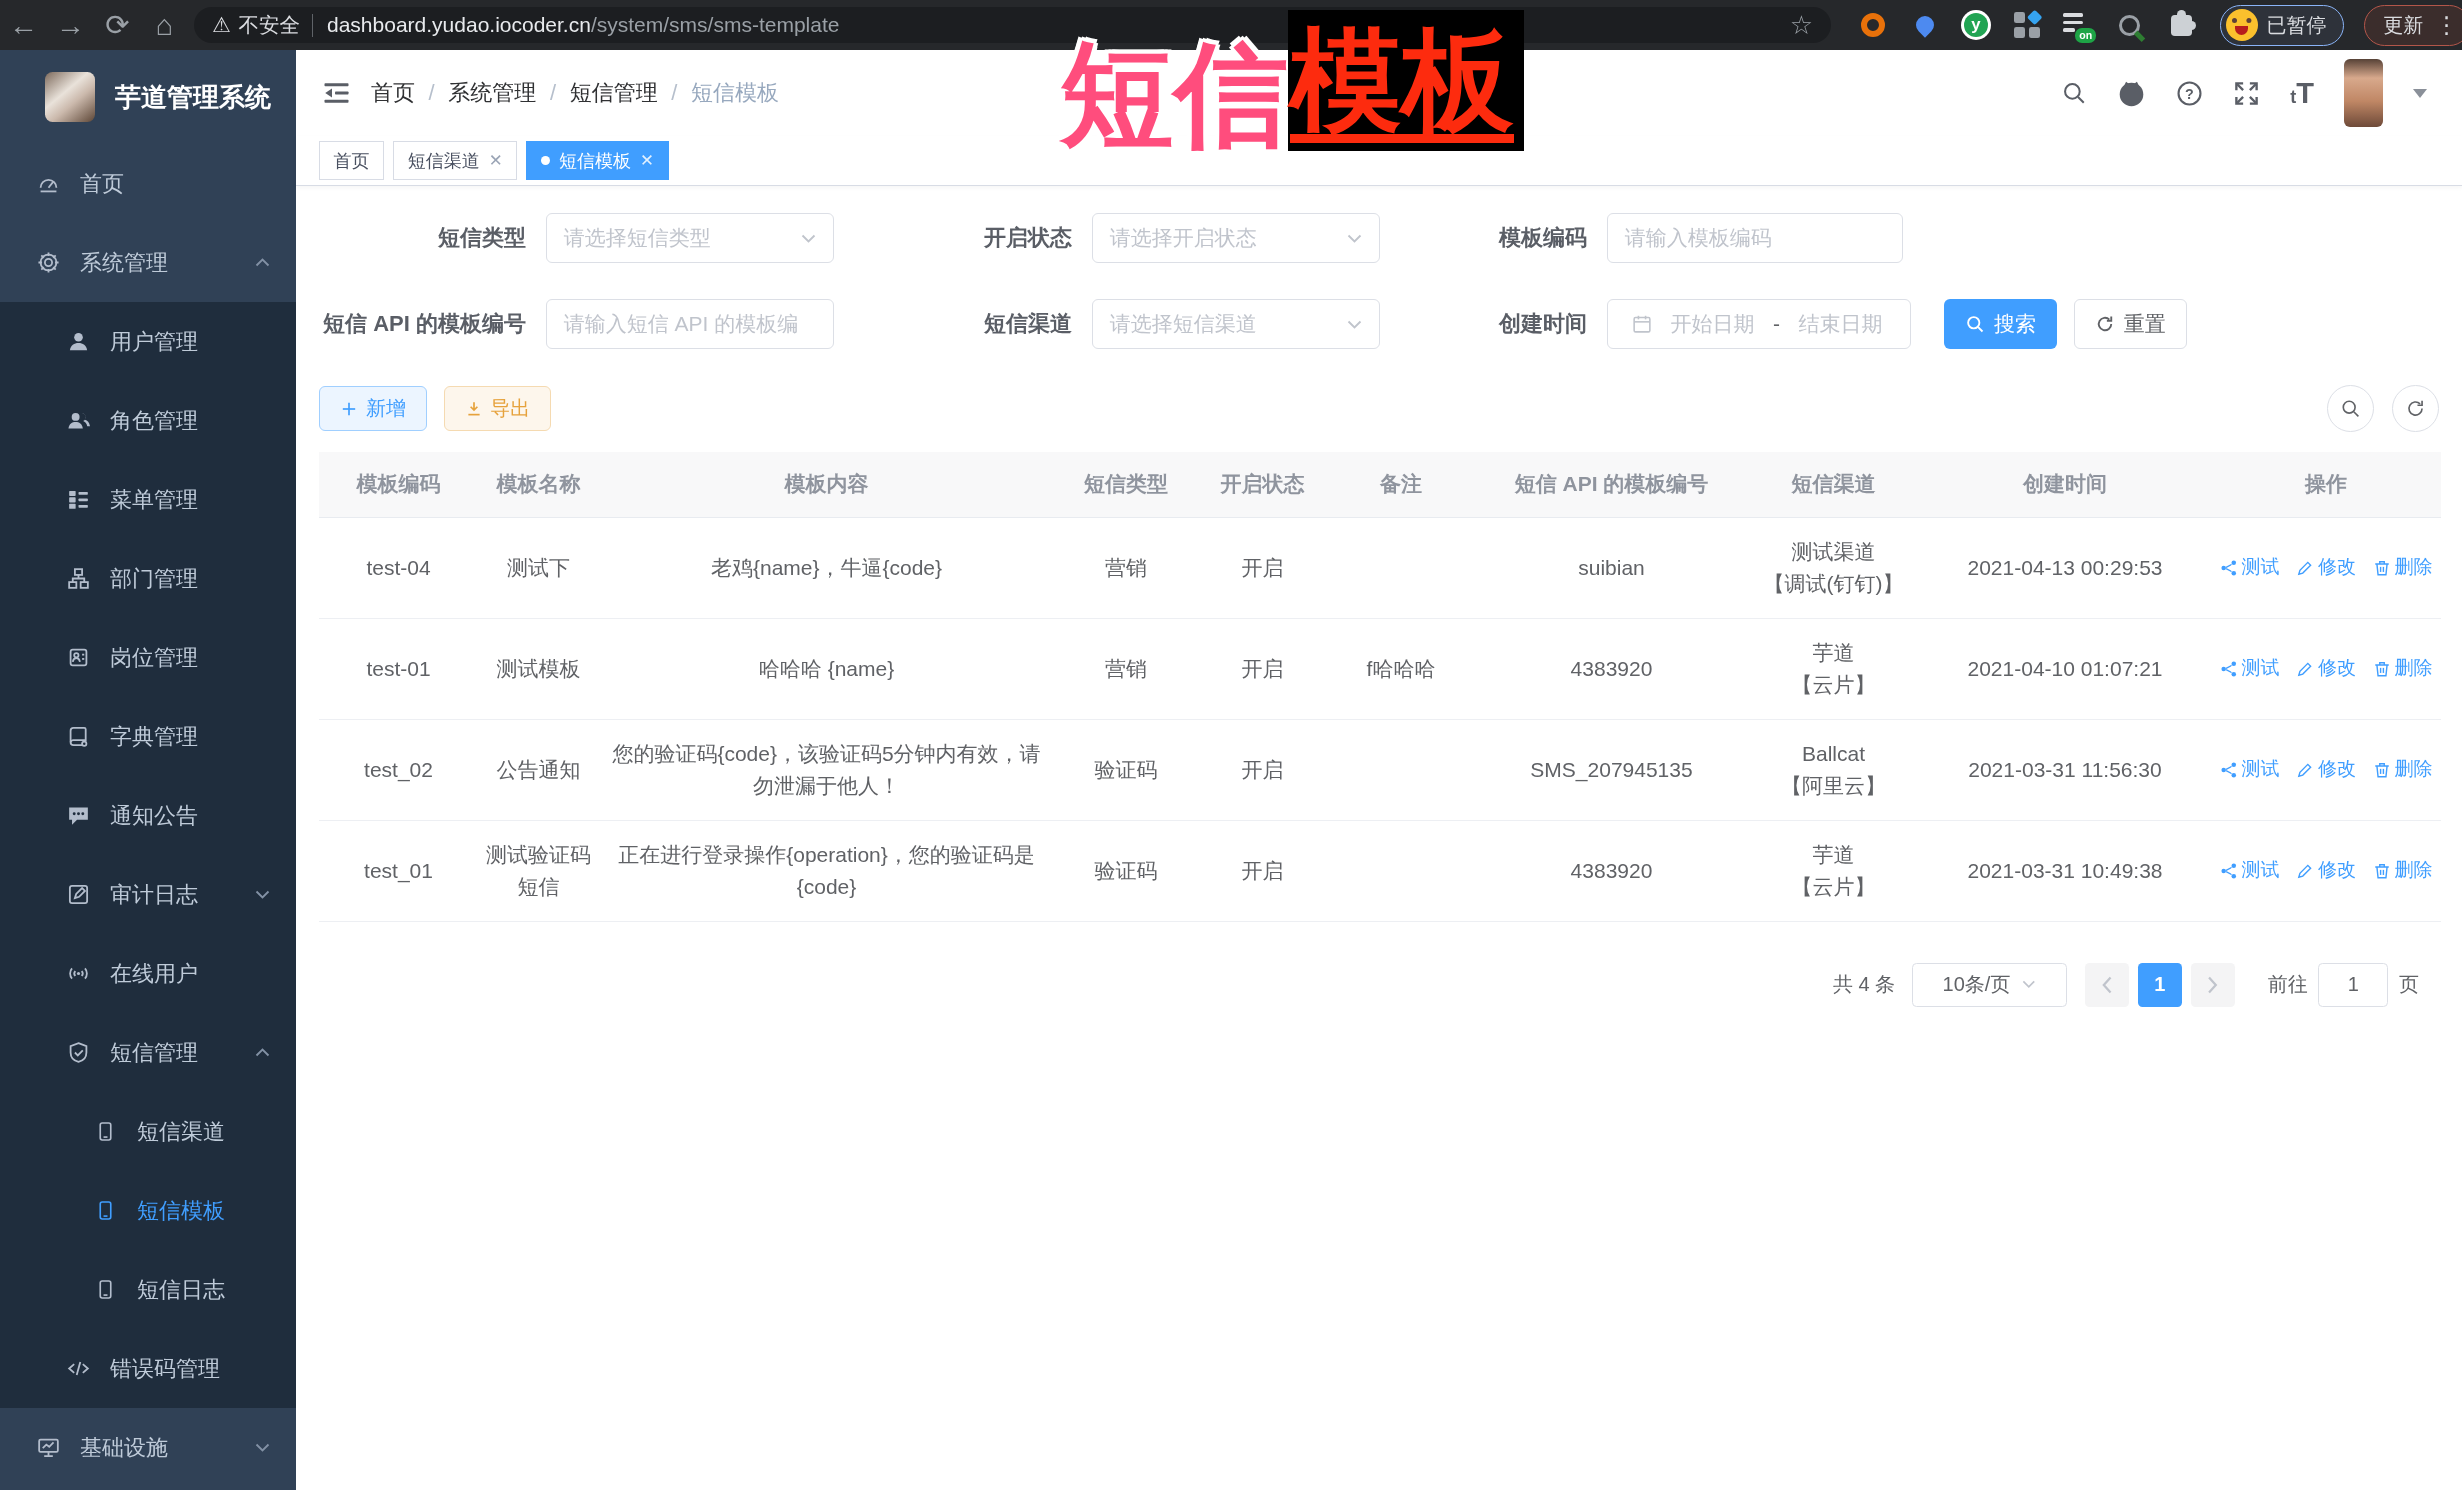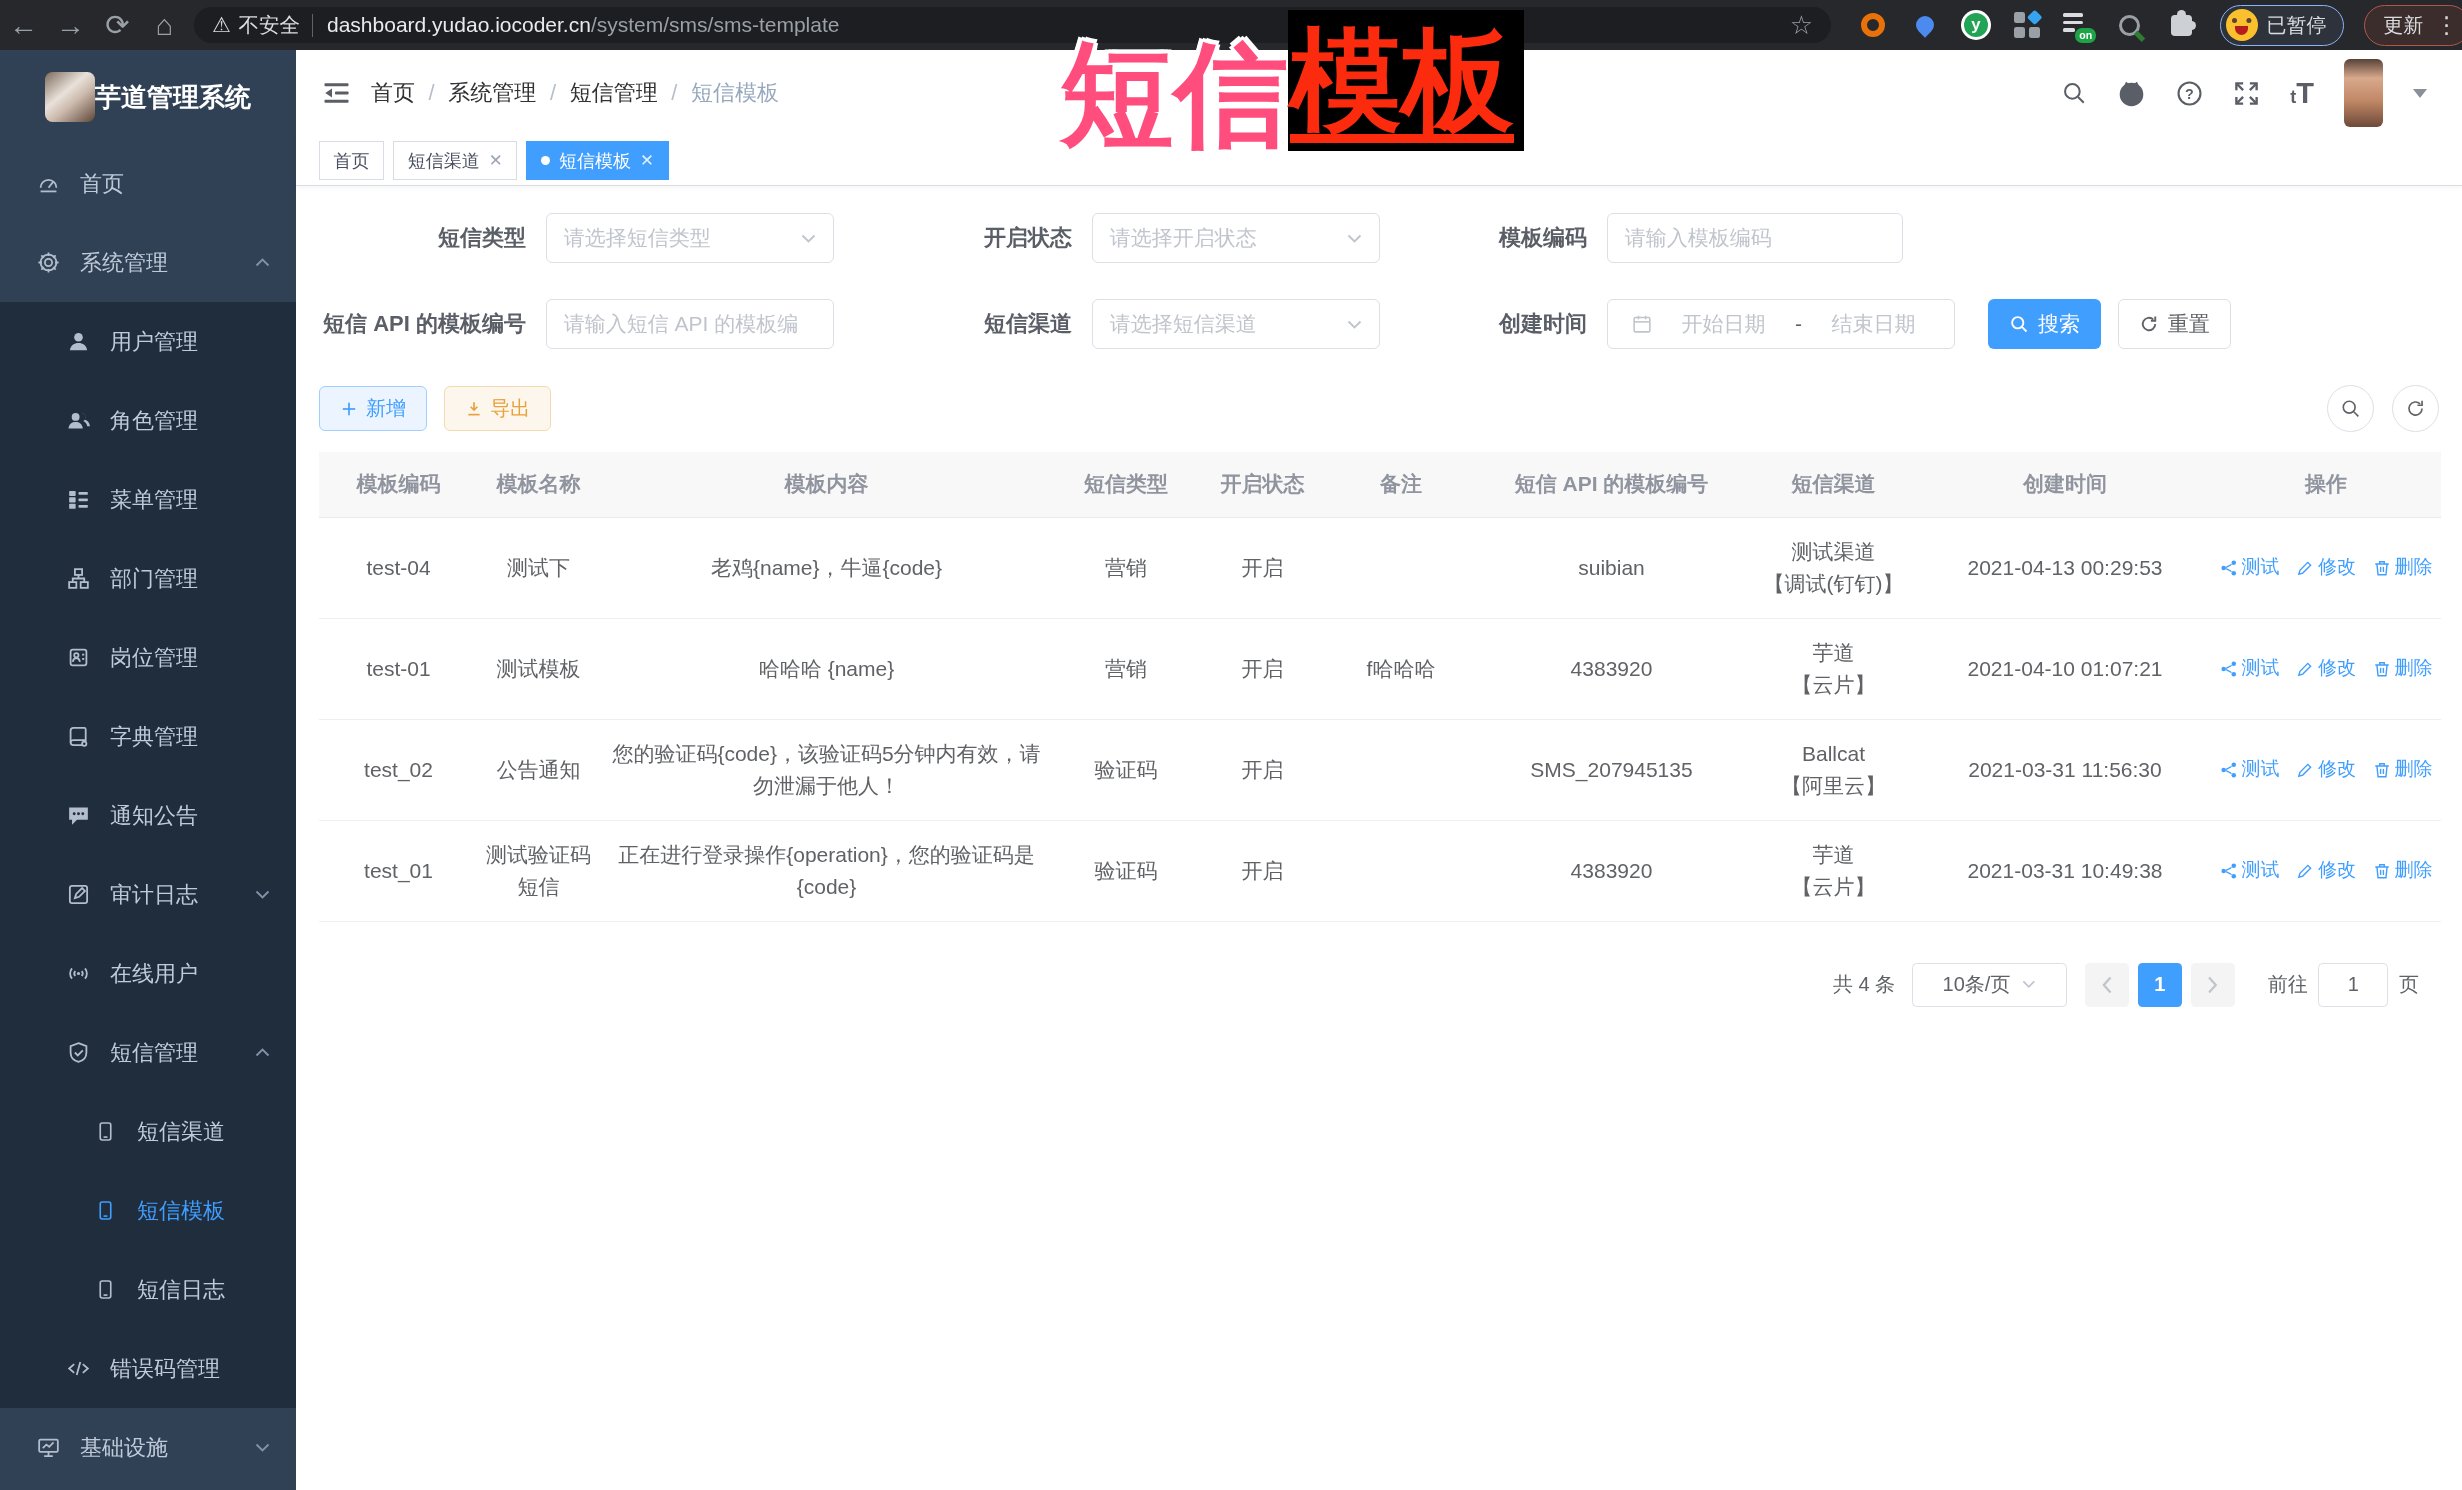--- a/index.html
+++ b/index.html
@@ -44,21 +44,21 @@
   .face::before { content:""; position:absolute; top:9px; left:6px; width:5.3px; height:5.3px; border-radius:50%;
                   background:#5d4037; box-shadow:14.4px 0 0 #5d4037; }
   .face::after { content:""; position:absolute; left:9px; top:16.7px; width:13.6px; height:9px; border-radius:0 0 13.6px 13.6px; background:#b71c1c; }
   .chip-txt { font-size:20px; color:#dadce0; }
   .chip-update { border:1.5px solid #b3564a; background:rgba(217,84,61,.12); padding:0 10.6px 0 18px; gap:12px; margin-left:20px; }
   .vdots { font-size:23px; color:#dadce0; letter-spacing:0; }
 
   
   .app { display:flex; height:1440px; }
   .sidebar { width:296px; flex-shrink:0; background:#304156; overflow:hidden; }
-  .logo-row { height:94px; display:flex; align-items:center; padding-left:45px; }
+  .logo-row { height:94px; display:flex; align-items:center; padding-left:45px; gap:20px; }
   .logo-img { width:50px; height:50px; border-radius:7.6px;
               background:linear-gradient(140deg,#7d6a5c 0%,#e9e2da 40%,#cbb9ac 60%,#5d4636 100%); }
   .logo-title { font-size:26px; font-weight:600; color:#fff; }
   .mi { height:79px; display:flex; align-items:center; gap:18px; position:relative; color:#bfcbd9; font-size:22px; cursor:pointer; }
   .mi .ico { width:27px; display:flex; justify-content:center; flex-shrink:0; color:#b3bdcc; }
   .l1 { padding-left:35px; }
   .l2 { padding-left:65px; background:#1f2d3d; }
   .l3 { padding-left:92px; background:#1f2d3d; }
   .mi.active { color:#409eff; } .mi.active .ico { color:#409eff; }
   .chev { position:absolute; right:26px; color:#8291a5; }
@@ -88,21 +88,21 @@
 
   
   .content { flex:1; padding:27px 23px 0 23px; }
   .frow { display:flex; align-items:center; height:50px; margin-bottom:36px; }
   .flabel { font-size:22px; font-weight:600; color:#5a5e66; text-align:right; padding-right:20px; flex-shrink:0; }
   .lw1 { width:227px; } .lw2 { width:258px; } .lw3 { width:227px; }
   .inp { height:50px; border:1.5px solid #dcdfe6; border-radius:6px; background:#fff; display:flex; align-items:center;
          padding:0 16.7px; font-size:21px; color:#c0c4cc; flex-shrink:0; }
   .iw { width:288px; } .iw3 { width:296px; }
   .sel .car { margin-left:auto; display:flex; }
-  .dater { width:348px; gap:15px; padding:0 24px; }
+  .dater { width:304px; gap:15px; padding:0 24px; }
   .dater .dtxt { flex:1; text-align:center; }
   .dater .dsep { color:#606266; }
   .btn { display:inline-flex; align-items:center; justify-content:center; border-radius:6px; cursor:pointer; flex-shrink:0; }
   .btn-search { height:50px; padding:0 21px; background:#409eff; color:#fff; font-size:21px; gap:9px; margin-left:33px; }
   .btn-reset { height:50px; padding:0 20px; background:#fff; border:1.5px solid #dcdfe6; color:#606266; font-size:21px; gap:9px; margin-left:16.7px; }
   .toolbar { display:flex; align-items:center; margin-bottom:20px; }
   .btn-add { height:45px; padding:0 20px; background:#ecf5ff; border:1.5px solid #a0cfff; color:#409eff; font-size:20px; gap:8px; }
   .btn-export { height:45px; padding:0 20px; background:#fdf6ec; border:1.5px solid #f5dab1; color:#e6a23c; font-size:20px; gap:7.6px; margin-left:16.7px; }
   .tool-right { margin-left:auto; display:flex; gap:18px; }
   .cbtn { width:47px; height:47px; border:1.5px solid #dcdfe6; border-radius:50%; background:#fff; display:flex;

